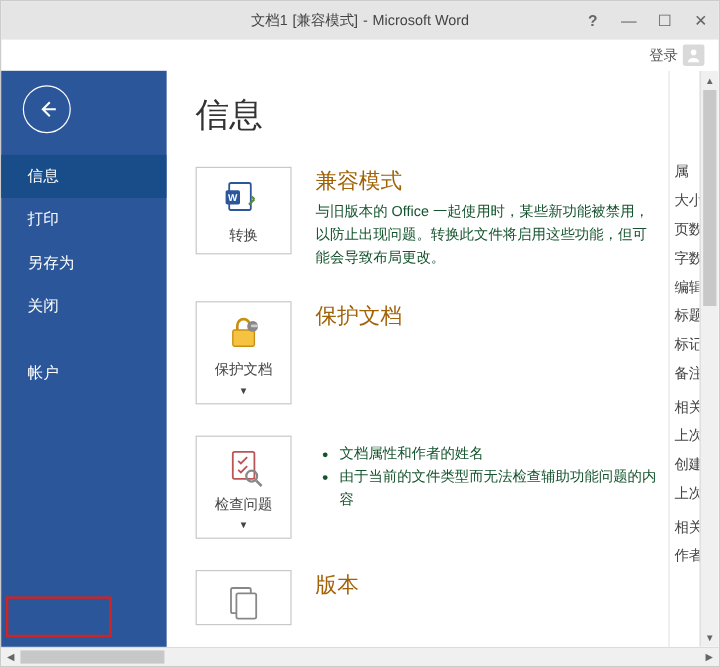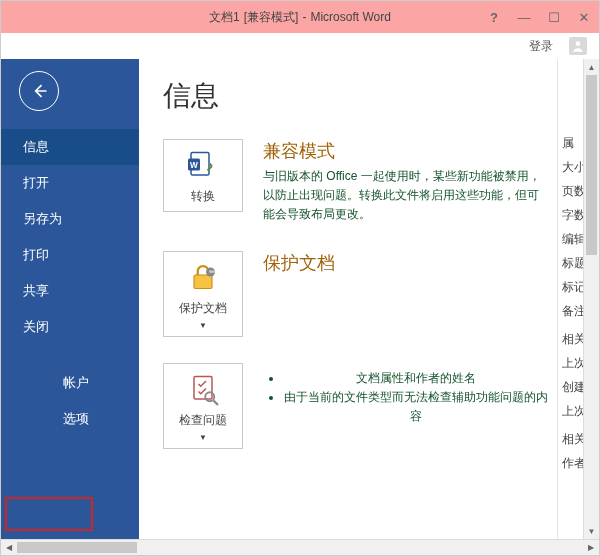--- a/index.html
+++ b/index.html
@@ -1,57 +1,57 @@
 <!DOCTYPE html>
 <html><head>
 <meta charset="utf-8">
 <style>
 * { margin: 0; padding: 0; box-sizing: border-box; font-family: "Microsoft YaHei", "Segoe UI", sans-serif; }
 body { width: 600px; height: 556px; overflow: hidden; background: #fff; position: relative; }
 
 .shell { width: 600px; height: 556px; border: 1px solid #ccc; position: relative; display: flex; flex-direction: column; }
 
 
-.titlebar { height: 32px; background: #fca5a5; display: flex; align-items: center; justify-content: center; position: relative; font-size: 12px; color: #444; }
+.titlebar { height: 32px; background: #e5e5e5; display: flex; align-items: center; justify-content: center; position: relative; font-size: 12px; color: #444; }
 .titlebar .caption { display: flex; gap: 4px; align-items: center; }
 .title-controls { position: absolute; right: 0; top: 0; display: flex; height: 32px; align-items: center; }
 .title-controls div { width: 30px; text-align: center; font-size: 13px; color: #666; cursor: default; }
 .title-controls .help { font-weight: bold; }
 
 
-.signin-row { height: 26px; display: flex; justify-content: flex-end; align-items: center; padding-right: 12px; gap: 16px; font-size: 12px; color: #555; }
+.signin-row { height: 26px; display: flex; justify-content: flex-end; align-items: center; padding-right: 12px; gap: 4px; font-size: 12px; color: #555; }
 .avatar { width: 18px; height: 18px; background: #d9d9d9; border-radius: 2px; display: flex; align-items: center; justify-content: center; }
 .avatar svg { width: 14px; height: 14px; fill: #fff; }
 
 
 .body { flex: 1; display: flex; min-height: 0; }
 
 
 .sidebar { width: 138px; background: #2b579a; color: #fff; display: flex; flex-direction: column; padding-top: 6px; position: relative; }
 .back-btn { width: 40px; height: 40px; border: 1.5px solid #fff; border-radius: 50%; margin: 6px 0 18px 18px; display: flex; align-items: center; justify-content: center; }
 .back-btn svg { width: 20px; height: 20px; stroke: #fff; fill: none; stroke-width: 2; }
 .nav-item { padding: 9px 0 9px 22px; font-size: 13px; cursor: default; }
 .nav-item.active { background: #194d8a; }
 .nav-group-top { }
-.nav-group-bottom { margin-top: 20px; margin-left: 40px; }
+.nav-group-bottom { margin-top: 20px; }
 .highlight-box { position: absolute; border: 2px solid #d02424; pointer-events: none; }
 
 
 .main { flex: 1; background: #fff; overflow: hidden; position: relative; display: flex; }
 .main-scroll { flex: 1; overflow: hidden; padding: 18px 0 0 24px; }
 .page-title { font-size: 28px; color: #333; font-weight: 400; margin-bottom: 24px; }
 
 .section { display: flex; align-items: flex-start; margin-bottom: 26px; }
 .section-btn { width: 80px; display: flex; flex-direction: column; align-items: center; gap: 4px; border: 1px solid #c8c8c8; padding: 8px 4px 6px; margin-right: 20px; font-size: 12px; color: #444; }
 .section-btn .dd { font-size: 8px; color: #444; }
 .section-btn svg { width: 36px; height: 36px; }
 .section-body { flex: 1; min-width: 0; padding-right: 8px; }
 .section-heading { font-size: 18px; color: #a16207; margin-bottom: 4px; }
 .section-desc { font-size: 12px; color: #14532d; line-height: 1.6; }
-.section-desc ul { list-style: disc; padding-left: 20px; margin-top: 6px; text-align: center; }
+.section-desc ul { list-style: disc; padding-left: 20px; margin-top: 6px; }
 
 
 .prop-strip { width: 26px; border-left: 1px solid #e4e4e4; padding: 64px 2px 0 4px; font-size: 12px; color: #444; overflow: hidden; white-space: nowrap; }
 .prop-strip div { margin-bottom: 8px; height: 16px; }
 .prop-strip .hdr { color: #444; font-weight: 400; margin-top: 12px; }
 
 
 .vscroll { width: 16px; background: #f0f0f0; border-left: 1px solid #dcdcdc; display: flex; flex-direction: column; }
 .vscroll .arrow { height: 16px; display: flex; align-items: center; justify-content: center; font-size: 8px; color: #666; }
 .vscroll .track { flex: 1; position: relative; }
@@ -97,30 +97,27 @@
 
     <div class="sidebar">
       <div class="back-btn">
         <svg viewBox="0 0 24 24">
             <path d="M15 5l-7 7 7 7M8 12h13"></path>
           </svg>
       </div>
 
       <div class="nav-group-top">
         <div class="nav-item active"><span>信息</span></div>
-        <div class="nav-item"><span>打开</span></div>
+        <div class="nav-item"><span>打印</span></div>
         <div class="nav-item"><span>另存为</span></div>
-        <div class="nav-item"><span>打印</span></div>
-        <div class="nav-item"><span>共享</span></div>
         <div class="nav-item"><span>关闭</span></div>
       </div>
 
       <div class="nav-group-bottom">
         <div class="nav-item"><span>帐户</span></div>
-        <div class="nav-item"><span>选项</span></div>
       </div>
 
       <div class="highlight-box" style="left:4px; right:46px; top:438px; height:34px;"></div>
     </div>
 
     <div class="main">
       <div class="main-scroll">
         <div class="page-title">信息</div>
 
         <div class="section">
@@ -169,20 +166,31 @@
           <div class="section-body">
             <div class="section-desc">
               <ul>
                 <li>文档属性和作者的姓名</li>
                 <li>由于当前的文件类型而无法检查辅助功能问题的内容</li>
               </ul>
             </div>
           </div>
         </div>
 
+        <div class="section">
+          <div class="section-btn" style="padding-bottom:0;">
+            <svg viewBox="0 0 48 48">
+              <rect x="10" y="8" width="22" height="28" rx="2" fill="#fff" stroke="#888" stroke-width="2"></rect>
+              <rect x="16" y="14" width="22" height="28" rx="2" fill="#fff" stroke="#888" stroke-width="2"></rect>
+            </svg>
+          </div>
+          <div class="section-body">
+            <div class="section-heading">版本</div>
+          </div>
+        </div>
       </div>
 
       <div class="prop-strip">
         <div class="hdr">属</div>
         <div>大小</div>
         <div>页数</div>
         <div>字数</div>
         <div>编辑</div>
         <div>标题</div>
         <div>标记</div>

